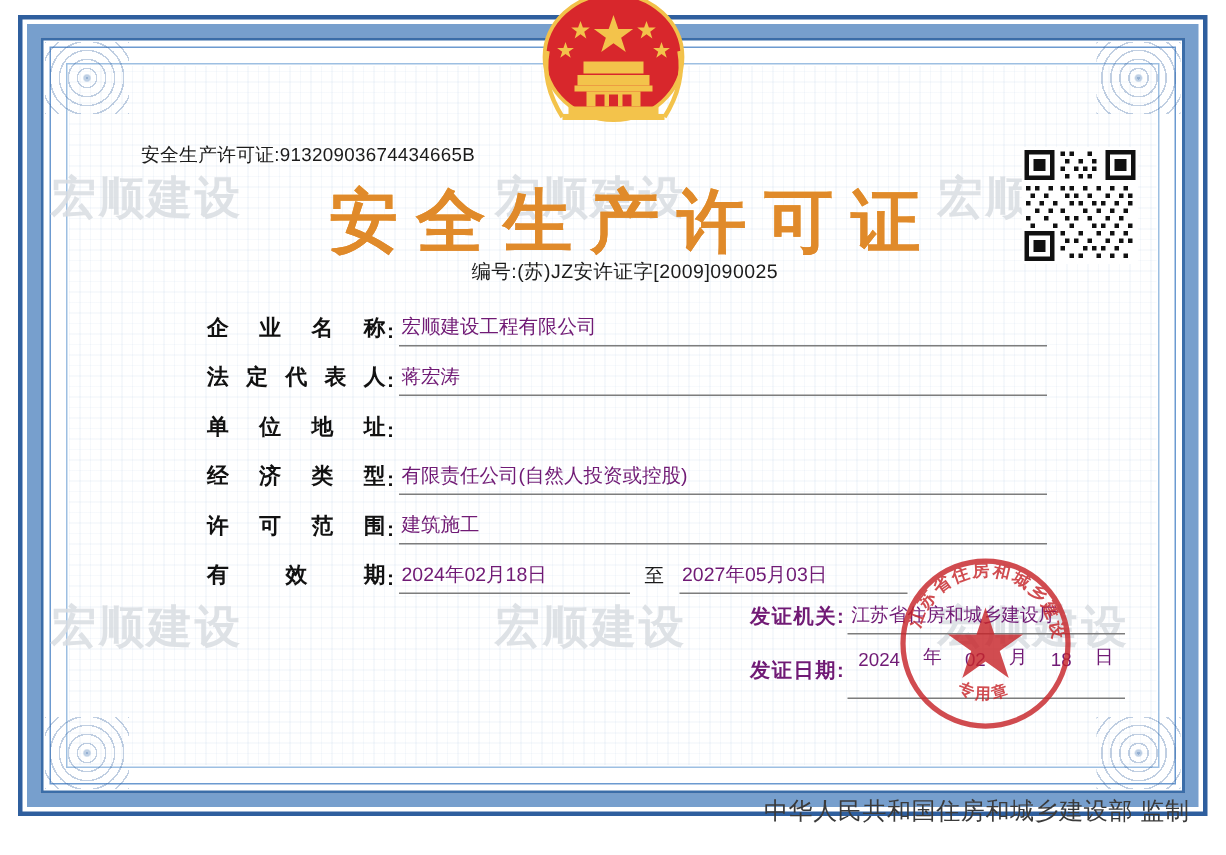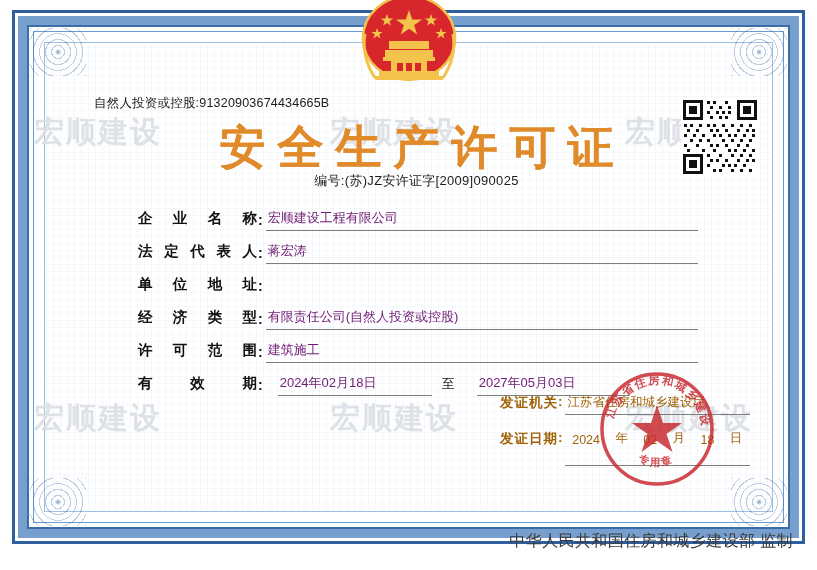--- a/index.html
+++ b/index.html
@@ -208,42 +208,42 @@
   }
   .field-value {
     flex: 1;
     font-size: 13px;
     color: #701a75;
     border-bottom: 1px solid #7d7d7d;
     padding-bottom: 3px;
     padding-left: 2px;
     min-height: 17px;
   }
-  .valid-row .field-value { flex: none; margin-left: 12px; }
+  .valid-row .field-value { flex: none; }
   .valid-from { width: 152px; }
   .valid-to { width: 150px; }
   .valid-sep {
     font-size: 13px;
     padding: 0 10px 3px 10px;
     color: #1b1b1b;
   }
 
   
   .issue-block {
     position: absolute;
     left: 500px;
     top: 394px;
     width: 250px;
   }
   .issue-row {
     display: flex;
-    align-items: flex-start;
+    align-items: center;
     height: 36px;
     font-size: 13.5px;
-    color: #a16207;
+    color: #701a75;
   }
   .issue-label {
     font-weight: bold;
     letter-spacing: 1px;
     white-space: nowrap;
     padding-bottom: 3px;
   }
   .issue-colon { padding: 0 2px 3px 0; font-weight: bold; }
   .issue-value {
     flex: 1;
@@ -324,21 +324,21 @@
   </div>
 
   <div class="watermark wm1">宏顺建设</div>
   <div class="watermark wm2">宏顺建设</div>
   <div class="watermark wm3">宏顺建设</div>
   <div class="watermark wm4">宏顺建设</div>
   <div class="watermark wm5">宏顺建设</div>
   <div class="watermark wm6">宏顺建设</div>
 
   <div class="credit-code">
-    <span>自然人投资或控股:</span><span>91320903674434665B</span>
+    <span>安全生产许可证:</span><span>91320903674434665B</span>
   </div>
 
   <div class="qr">
     <svg viewBox="0 0 78 78" width="78" height="78">
       <rect width="78" height="78" fill="#ffffff"></rect>
       <g fill="#111111">
         <rect x="2" y="2" width="20" height="20"></rect>
           <rect x="5" y="5" width="14" height="14" fill="#fff"></rect>
           <rect x="8" y="8" width="8" height="8"></rect>
         <rect x="56" y="2" width="20" height="20"></rect>

